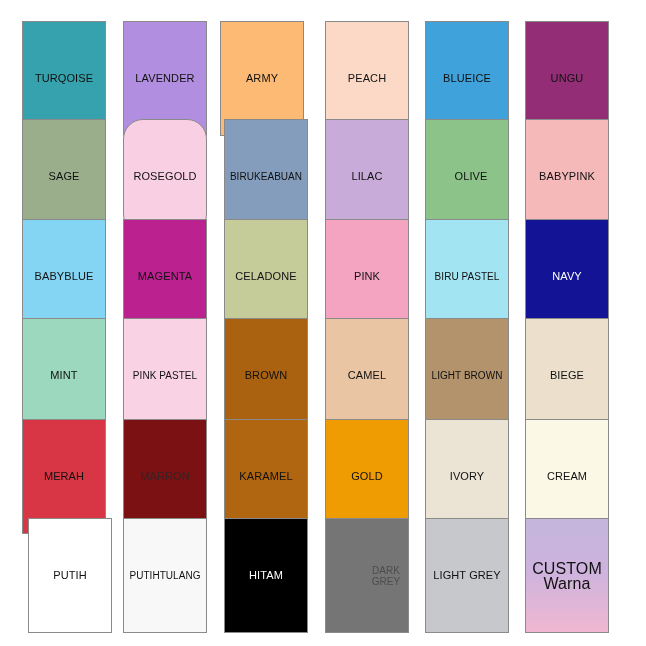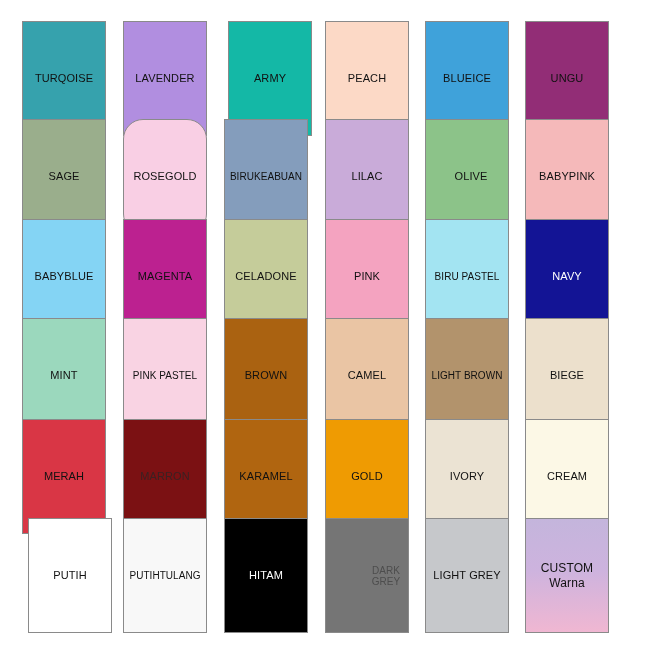--- a/index.html
+++ b/index.html
@@ -55,35 +55,35 @@
     color: #ffffff;
   }
   .swatch-label.dim {
     color: #3b2122;
   }
   .swatch-label.dimgrey {
     color: #4d4d4d;
     padding-left: 40px;
   }
   .swatch-label.two-line {
-    font-size: 12px;
+    font-size: 16px;
     line-height: 15px;
   }
 </style>
 </head>
 <body>
 
 <div id="swatch-grid">
     <div class="swatch" style="left: 22px; top: 21px; background-color: rgb(54, 162, 173); border-color: rgb(138, 138, 138);">
       <span class="swatch-label">TURQOISE</span>
     </div>
     <div class="swatch" style="left: 123px; top: 21px; background-color: rgb(177, 142, 224); border-color: rgb(138, 138, 138);">
       <span class="swatch-label">LAVENDER</span>
     </div>
-    <div class="swatch" style="left: 228px; top: 21px; background-color: #14b8a6; border-color: rgb(138, 138, 138);">
+    <div class="swatch" style="left: 220px; top: 21px; background-color: #fdba74; border-color: rgb(138, 138, 138);">
       <span class="swatch-label">ARMY</span>
     </div>
     <div class="swatch" style="left: 325px; top: 21px; background-color: rgb(252, 217, 198); border-color: rgb(138, 138, 138);">
       <span class="swatch-label">PEACH</span>
     </div>
     <div class="swatch" style="left: 425px; top: 21px; background-color: rgb(63, 162, 218); border-color: rgb(138, 138, 138);">
       <span class="swatch-label">BLUEICE</span>
     </div>
     <div class="swatch" style="left: 525px; top: 21px; background-color: rgb(146, 45, 118); border-color: rgb(138, 138, 138);">
       <span class="swatch-label">UNGU</span>

